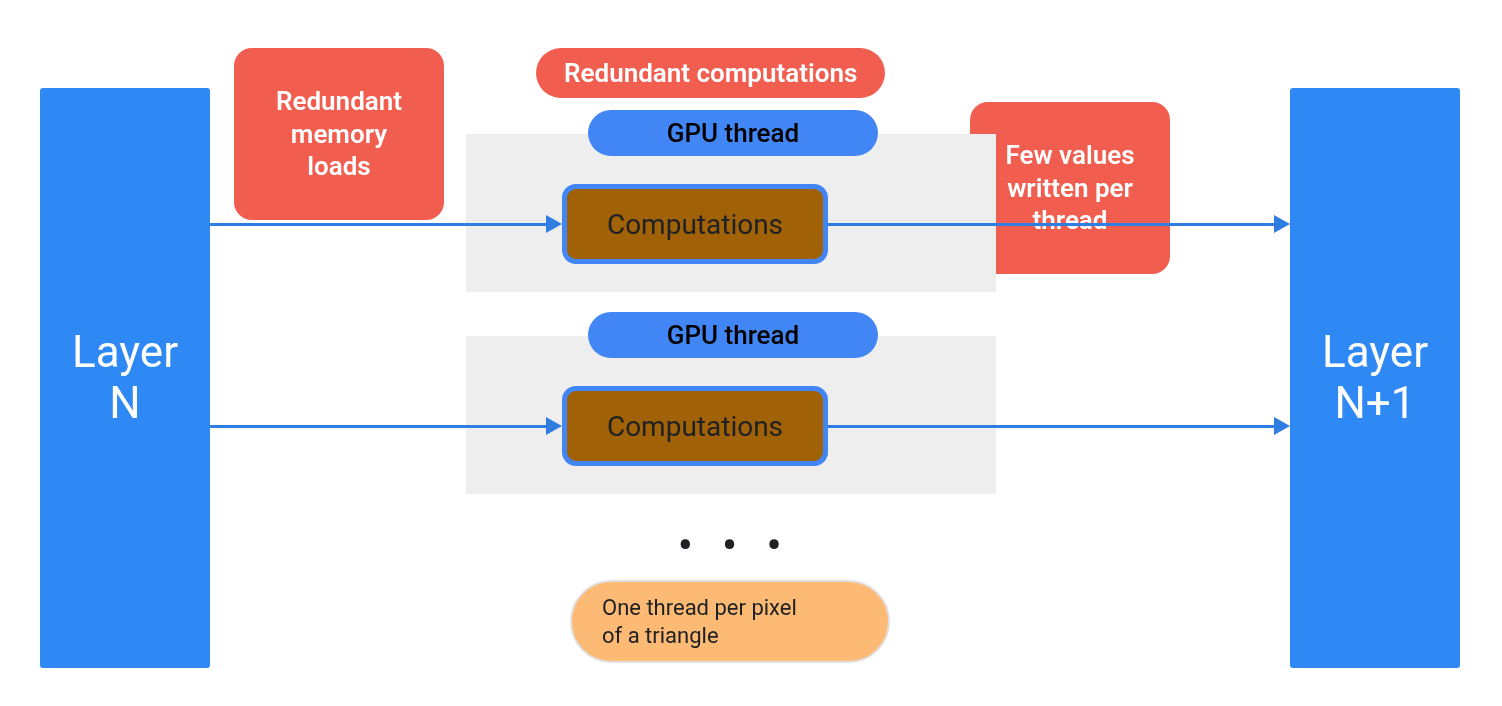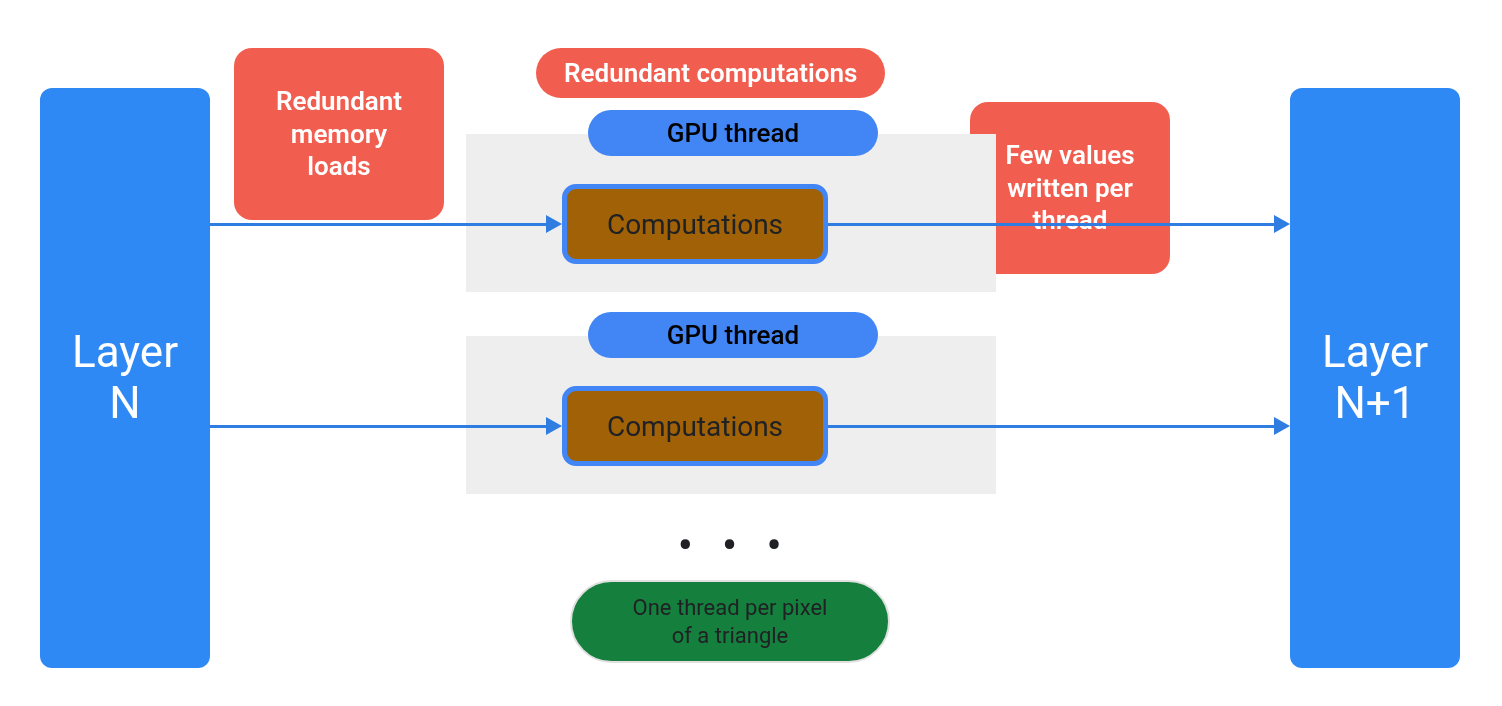--- a/index.html
+++ b/index.html
@@ -7,21 +7,21 @@
     font-family: -apple-system, BlinkMacSystemFont, "Segoe UI", Roboto, Helvetica, Arial, sans-serif;
     width: 1502px;
     height: 706px;
     position: relative;
     background: #fff;
   }
   .layer-box {
     position: absolute;
     background: #2f89f5;
     color: #fff;
-    border-radius: 12px;
+    border-radius: 3px;
     display: flex;
     flex-direction: column;
     align-items: center;
     justify-content: center;
     font-size: 44px;
     line-height: 1.15;
     text-align: center;
   }
   .callout-red {
     position: absolute;
@@ -51,27 +51,26 @@
     background: #4285f4;
     color: #000000;
     border-radius: 999px;
     font-weight: 500;
     font-size: 26px;
     padding: 8px 30px;
     text-align: center;
   }
   .pill-white {
     position: absolute;
-    background: #15803d;
+    background: #fdba74;
     color: #202124;
     border: 2px solid #e0e0e0;
     border-radius: 999px;
     font-size: 22px;
     padding: 12px 30px;
-    text-align: center;
     line-height: 1.25;
   }
   .thread-panel {
     position: absolute;
     background: #eeeeee;
   }
   .comp-box {
     position: absolute;
     background: #a16207;
     border: 5px solid #4285f4;

